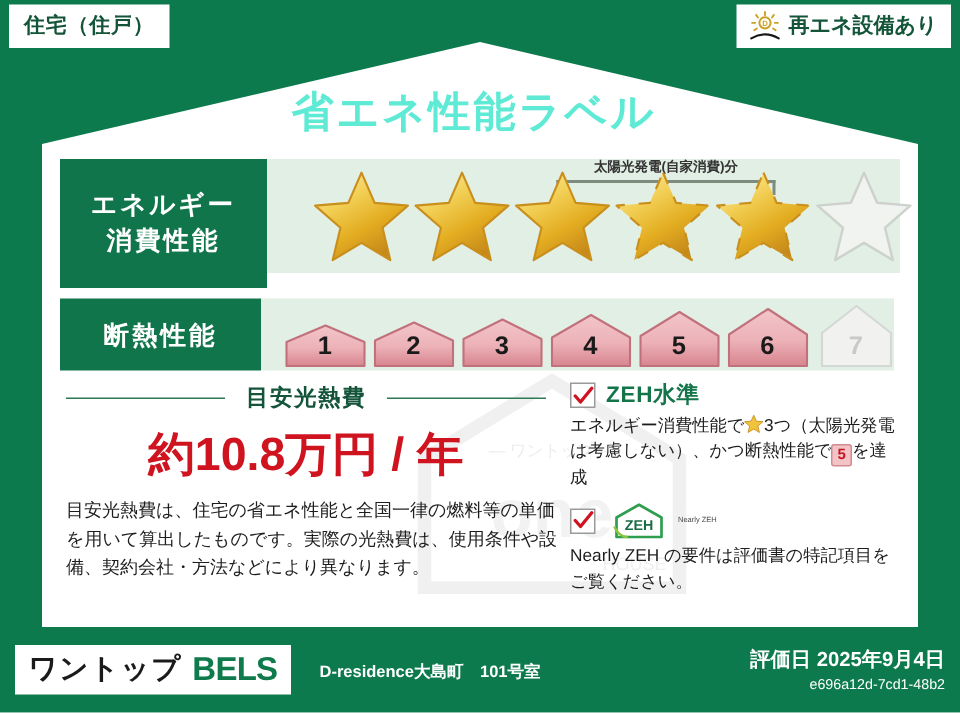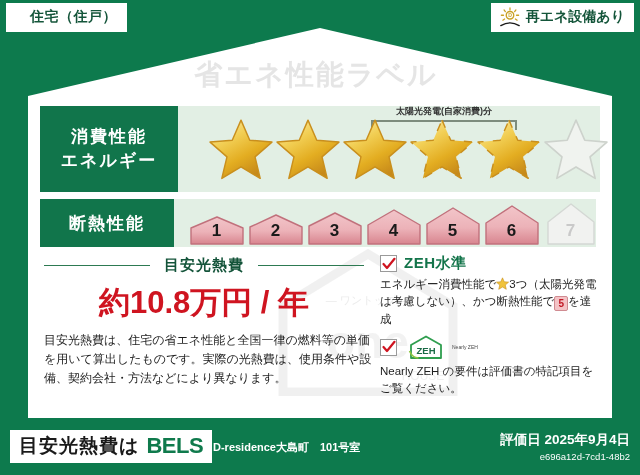--- a/index.html
+++ b/index.html
@@ -22,42 +22,42 @@
   .top-band { position:absolute; left:0; top:0; width:640px; height:96px; }
   .chevron {
     position:absolute; left:28px; top:28px; width:584px; height:68px;
     background:#ffffff;
     clip-path: polygon(0% 100%, 50% 0%, 100% 100%, 100% 100%, 0% 100%);
   }
   .tag-house {
     position:absolute; left:6px; top:3px;
     background:#ffffff; color:#14553a;
     font-weight:bold; font-size:14px;
-    padding:5px 10px 6px 24px;
+    padding:5px 10px 6px 10px;
     letter-spacing:0.5px;
     white-space:nowrap;
   }
   .tag-solar {
     position:absolute; right:6px; top:3px;
     background:#ffffff; color:#14553a;
     font-weight:bold; font-size:14px;
     padding:4px 9px 5px 8px;
     display:flex; align-items:center; gap:5px;
     white-space:nowrap;
   }
   .sun-icon { width:22px; height:20px; display:block; }
 
   .title-sub {
     position:absolute; left:0; top:36px; width:640px;
     text-align:center; color:#1b6b46;
     font-size:15px; font-weight:bold; letter-spacing:1px;
   }
   .title-main {
     position:absolute; left:0; top:56px; width:632px;
-    text-align:center; color:#e5e5e5;
+    text-align:center; color:#5eead4;
     font-size:28px; font-weight:bold; letter-spacing:2px;
   }
 
   
   .body-card {
     position:absolute; left:28px; top:96px; width:584px; height:322px;
     background:#ffffff;
   }
 
   
@@ -76,21 +76,21 @@
     letter-spacing:2px;
   }
   .row-value {
     background:#e2efe4;
     display:flex; align-items:center;
     position:relative;
   }
 
   #row-energy { left:12px; top:10px; width:560px; height:86px; }
   #row-energy .row-label { width:138px; height:86px; font-size:17px; line-height:24px; }
-  #row-energy .row-value { width:422px; height:86px; padding-left:24px; }
+  #row-energy .row-value { width:422px; height:76px; padding-left:24px; }
 
   #row-insul { left:12px; top:103px; width:556px; height:48px; }
   #row-insul .row-label { width:138px; height:48px; font-size:17px; }
   #row-insul .row-value { width:422px; height:48px; padding-left:10px; }
 
   
   .stars { display:flex; align-items:flex-end; gap:1px; margin-left:6px; }
   .star-wrap { position:relative; width:66px; height:70px; }
   .star-svg { width:66px; height:66px; position:absolute; bottom:2px; left:0; }
 
@@ -219,22 +219,22 @@
       <svg viewBox="0 0 230 150" xmlns="http://www.w3.org/2000/svg">
         <path d="M30 60 L115 8 L200 60 L200 146 L30 146 Z" fill="none" stroke="#e3e3e3" stroke-width="9"></path>
         <text x="115" y="58" font-size="11" fill="#d8d8d8" text-anchor="middle" font-family="Liberation Sans, sans-serif">— ワントップ —</text>
         <text x="115" y="112" font-size="46" fill="#e6e6e6" text-anchor="middle" font-weight="bold" font-family="Liberation Sans, sans-serif">one</text>
         <text x="170" y="134" font-size="12" fill="#e0e0e0" text-anchor="middle" font-family="Liberation Sans, sans-serif">HOUSE</text>
       </svg>
     </div>
 
     <div class="row" id="row-energy">
       <div class="row-label">
+        <span>エネルギー</span>
         <span>消費性能</span>
-        <span>エネルギー</span>
       </div>
       <div class="row-value">
 
         <div class="solar-cap">太陽光発電(自家消費)分</div>
         <div class="solar-bracket"></div>
 
         <div class="stars">
 
           <div class="star-wrap">
             <svg class="star-svg" viewBox="0 0 64 64" xmlns="http://www.w3.org/2000/svg">
@@ -394,20 +394,20 @@
           <span class="zeh-logo-sub">Nearly ZEH</span>
         </div>
         <div class="zeh-desc">Nearly ZEH の要件は評価書の特記項目をご覧ください。</div>
       </div>
 
     </div>
   </div>
 
   <div class="bottom-bar">
     <div class="bels-box">
-      <span class="bels-jp">目安光熱費は</span>
+      <span class="bels-jp">ワントップ</span>
       <span class="bels-en">BELS</span>
     </div>
     <div class="bldg-name">D-residence大島町　101号室</div>
     <div class="eval-date">評価日 2025年9月4日</div>
     <div class="eval-id">e696a12d-7cd1-48b2</div>
   </div>
 </div>
 
 </body></html>

